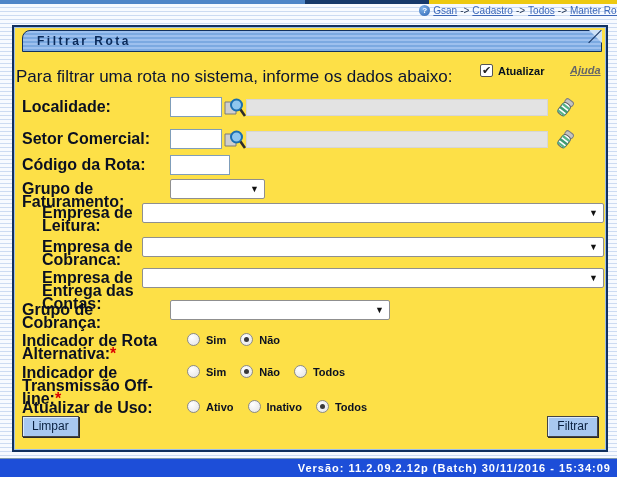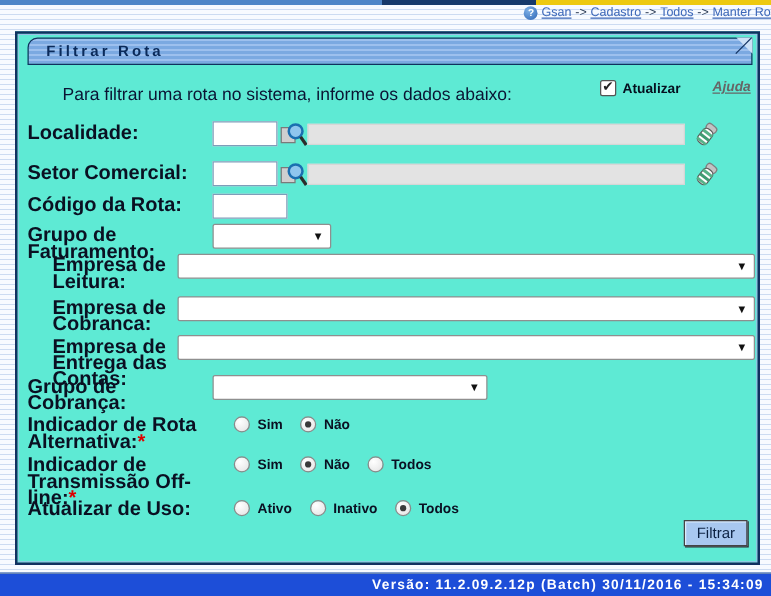--- a/index.html
+++ b/index.html
@@ -15,31 +15,31 @@
   
   .breadcrumb { position:absolute; top:5px; right:-8px; font-size:10px; color:#333;
     white-space:nowrap; display:flex; align-items:center; gap:3px; }
   .helpball { display:inline-flex; width:11px; height:11px; border-radius:50%;
     background:radial-gradient(circle at 35% 30%, #7fb2e8, #2d64b4); color:#fff;
     font-size:8px; font-weight:bold; align-items:center; justify-content:center; }
   .breadcrumb a { color:#3c67b8; text-decoration:underline line-through; text-decoration-line:underline; cursor:pointer; }
   .bc-sep { color:#2a3a55; }
   
   .panel { position:absolute; left:12px; top:25px; width:596px; height:427px;
-    background:#5eead4; border:2px solid #11305f; box-shadow:inset 0 0 0 1px #9dbfe6; }
+    background:#fde047; border:2px solid #11305f; box-shadow:inset 0 0 0 1px #9dbfe6; }
   .titlebar { position:absolute; left:8px; top:3px; width:580px; height:22px;
     background:repeating-linear-gradient(180deg,#9dc0ee 0 2px,#7ba9e1 2px 4px);
     border:1px solid #11305f; border-radius:8px 0 0 0;
     color:#0a2a5a; font-size:12px; font-weight:bold; letter-spacing:2.5px;
     line-height:20px; padding-left:14px; }
   .notch { position:absolute; top:-1px; right:-1px; width:0; height:0;
     border-top:13px solid #cde1f7; border-left:13px solid transparent; }
   .notchline { position:absolute; top:4.5px; right:-2.5px; width:18px; height:1px;
     background:#11305f; transform:rotate(-45deg); }
-  .intro { position:absolute; left:20px; top:40px; font-size:14px; color:#0a1433;padding-left:16px; }
+  .intro { position:absolute; left:2px; top:40px; font-size:17px; color:#0a1433; }
   .atualizar { position:absolute; left:466px; top:37px; display:flex; align-items:center; gap:5px; }
   .checkbox { width:13px; height:13px; background:#fff; border:1px solid #555; border-radius:2px;
     display:inline-flex; align-items:center; justify-content:center;
     font-size:11px; color:#222; line-height:1; cursor:pointer; }
   .atualizar b { font-size:11px; color:#05101f; }
   .ajuda { position:absolute; left:556px; top:37px; font-size:11px; font-weight:bold;
     color:#666; text-decoration:underline; cursor:pointer;font-style:italic; }
   
   .row { position:absolute; left:8px; width:582px; display:flex; align-items:flex-start; }
   .lbl { width:148px; font-size:16px; font-weight:bold; color:#0a1022; line-height:13px; padding-top:3px; }
@@ -255,18 +255,19 @@
       <span class="optlbl">Ativo</span>
       <span class="radio"></span>
       <span class="optlbl">Inativo</span>
       <span class="radio on">
           <span class="dot"></span>
         </span>
       <span class="optlbl">Todos</span>
     </div>
   </div>
 
+  <button class="btn btn-limpar">Limpar</button>
   <button class="btn btn-filtrar">Filtrar</button>
 </div>
 
 <div class="footer">
   <span>Versão: 11.2.09.2.12p (Batch) 30/11/2016 - 15:34:09</span>
 </div>
 
 </body></html>

